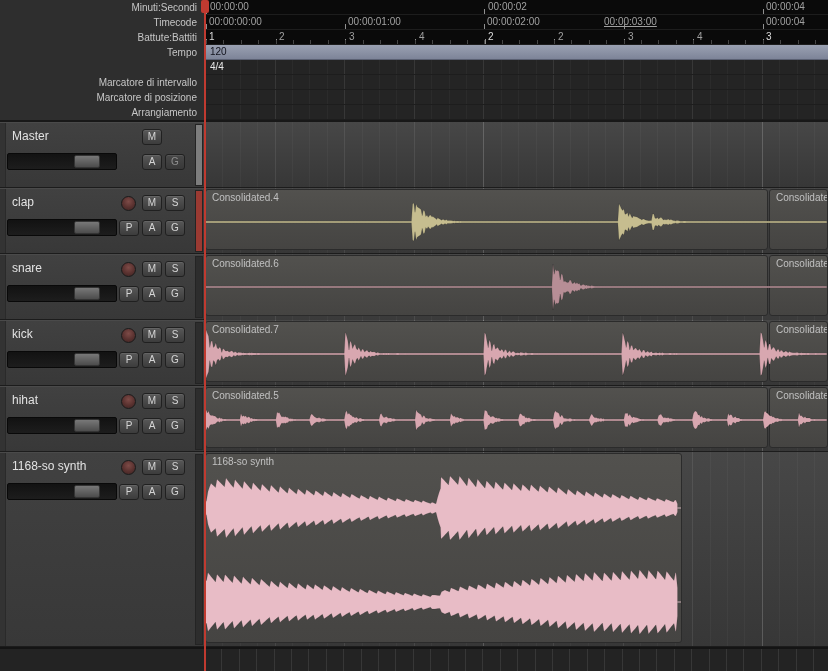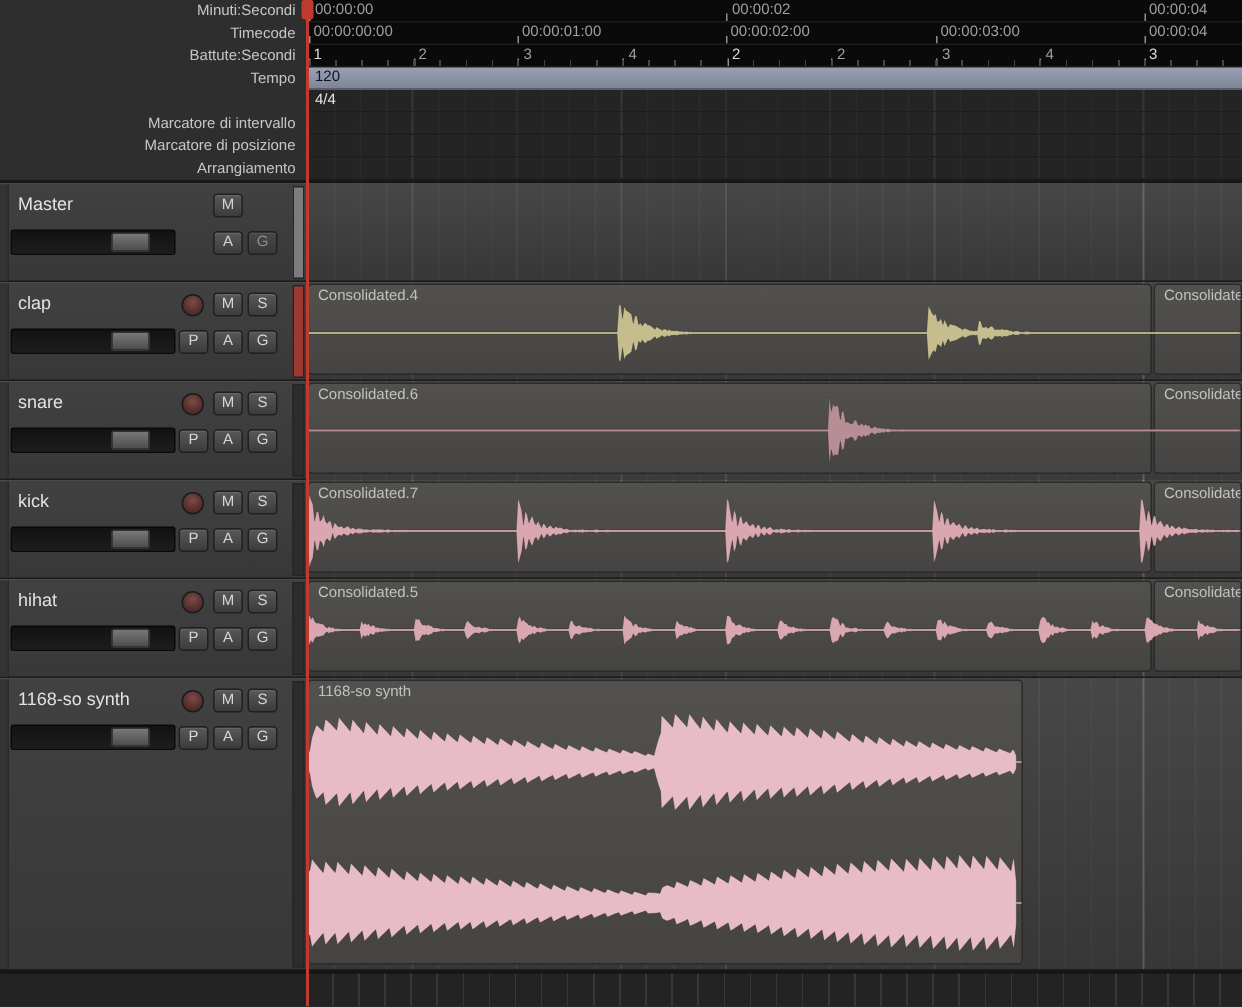--- a/index.html
+++ b/index.html
@@ -89,26 +89,26 @@
       <div class="ruler-label">Timecode</div>
       <div class="ruler-area ruler-dark">
         <div class="tick" style="left: 2px;"></div>
         <div class="tick" style="left: 141px;"></div>
         <div class="tick" style="left: 280px;"></div>
         <div class="tick" style="left: 420px;"></div>
         <div class="tick" style="left: 559px;"></div>
         <span class="mark minor" style="left: 5px;">00:00:00:00</span>
         <span class="mark minor" style="left: 144px;">00:00:01:00</span>
         <span class="mark minor" style="left: 283px;">00:00:02:00</span>
-        <span class="mark minor" style="left: 423px;">00:00:03:00</span>
+        <span class="mark minor" style="left: 400px; text-decoration: underline;">00:00:03:00</span>
         <span class="mark minor" style="left: 562px;">00:00:04</span>
       </div>
     </div>
     <div class="ruler-row" style="top: 30px;">
-      <div class="ruler-label">Battute:Secondi</div>
+      <div class="ruler-label">Battute:Battiti</div>
       <div class="ruler-area ruler-dark bbt">
         <div class="tick" style="left: 2px;"></div>
         <div class="tick" style="left: 72px;"></div>
         <div class="tick" style="left: 141px;"></div>
         <div class="tick" style="left: 211px;"></div>
         <div class="tick" style="left: 281px;"></div>
         <div class="tick" style="left: 350px;"></div>
         <div class="tick" style="left: 420px;"></div>
         <div class="tick" style="left: 489px;"></div>
         <div class="tick" style="left: 559px;"></div>

